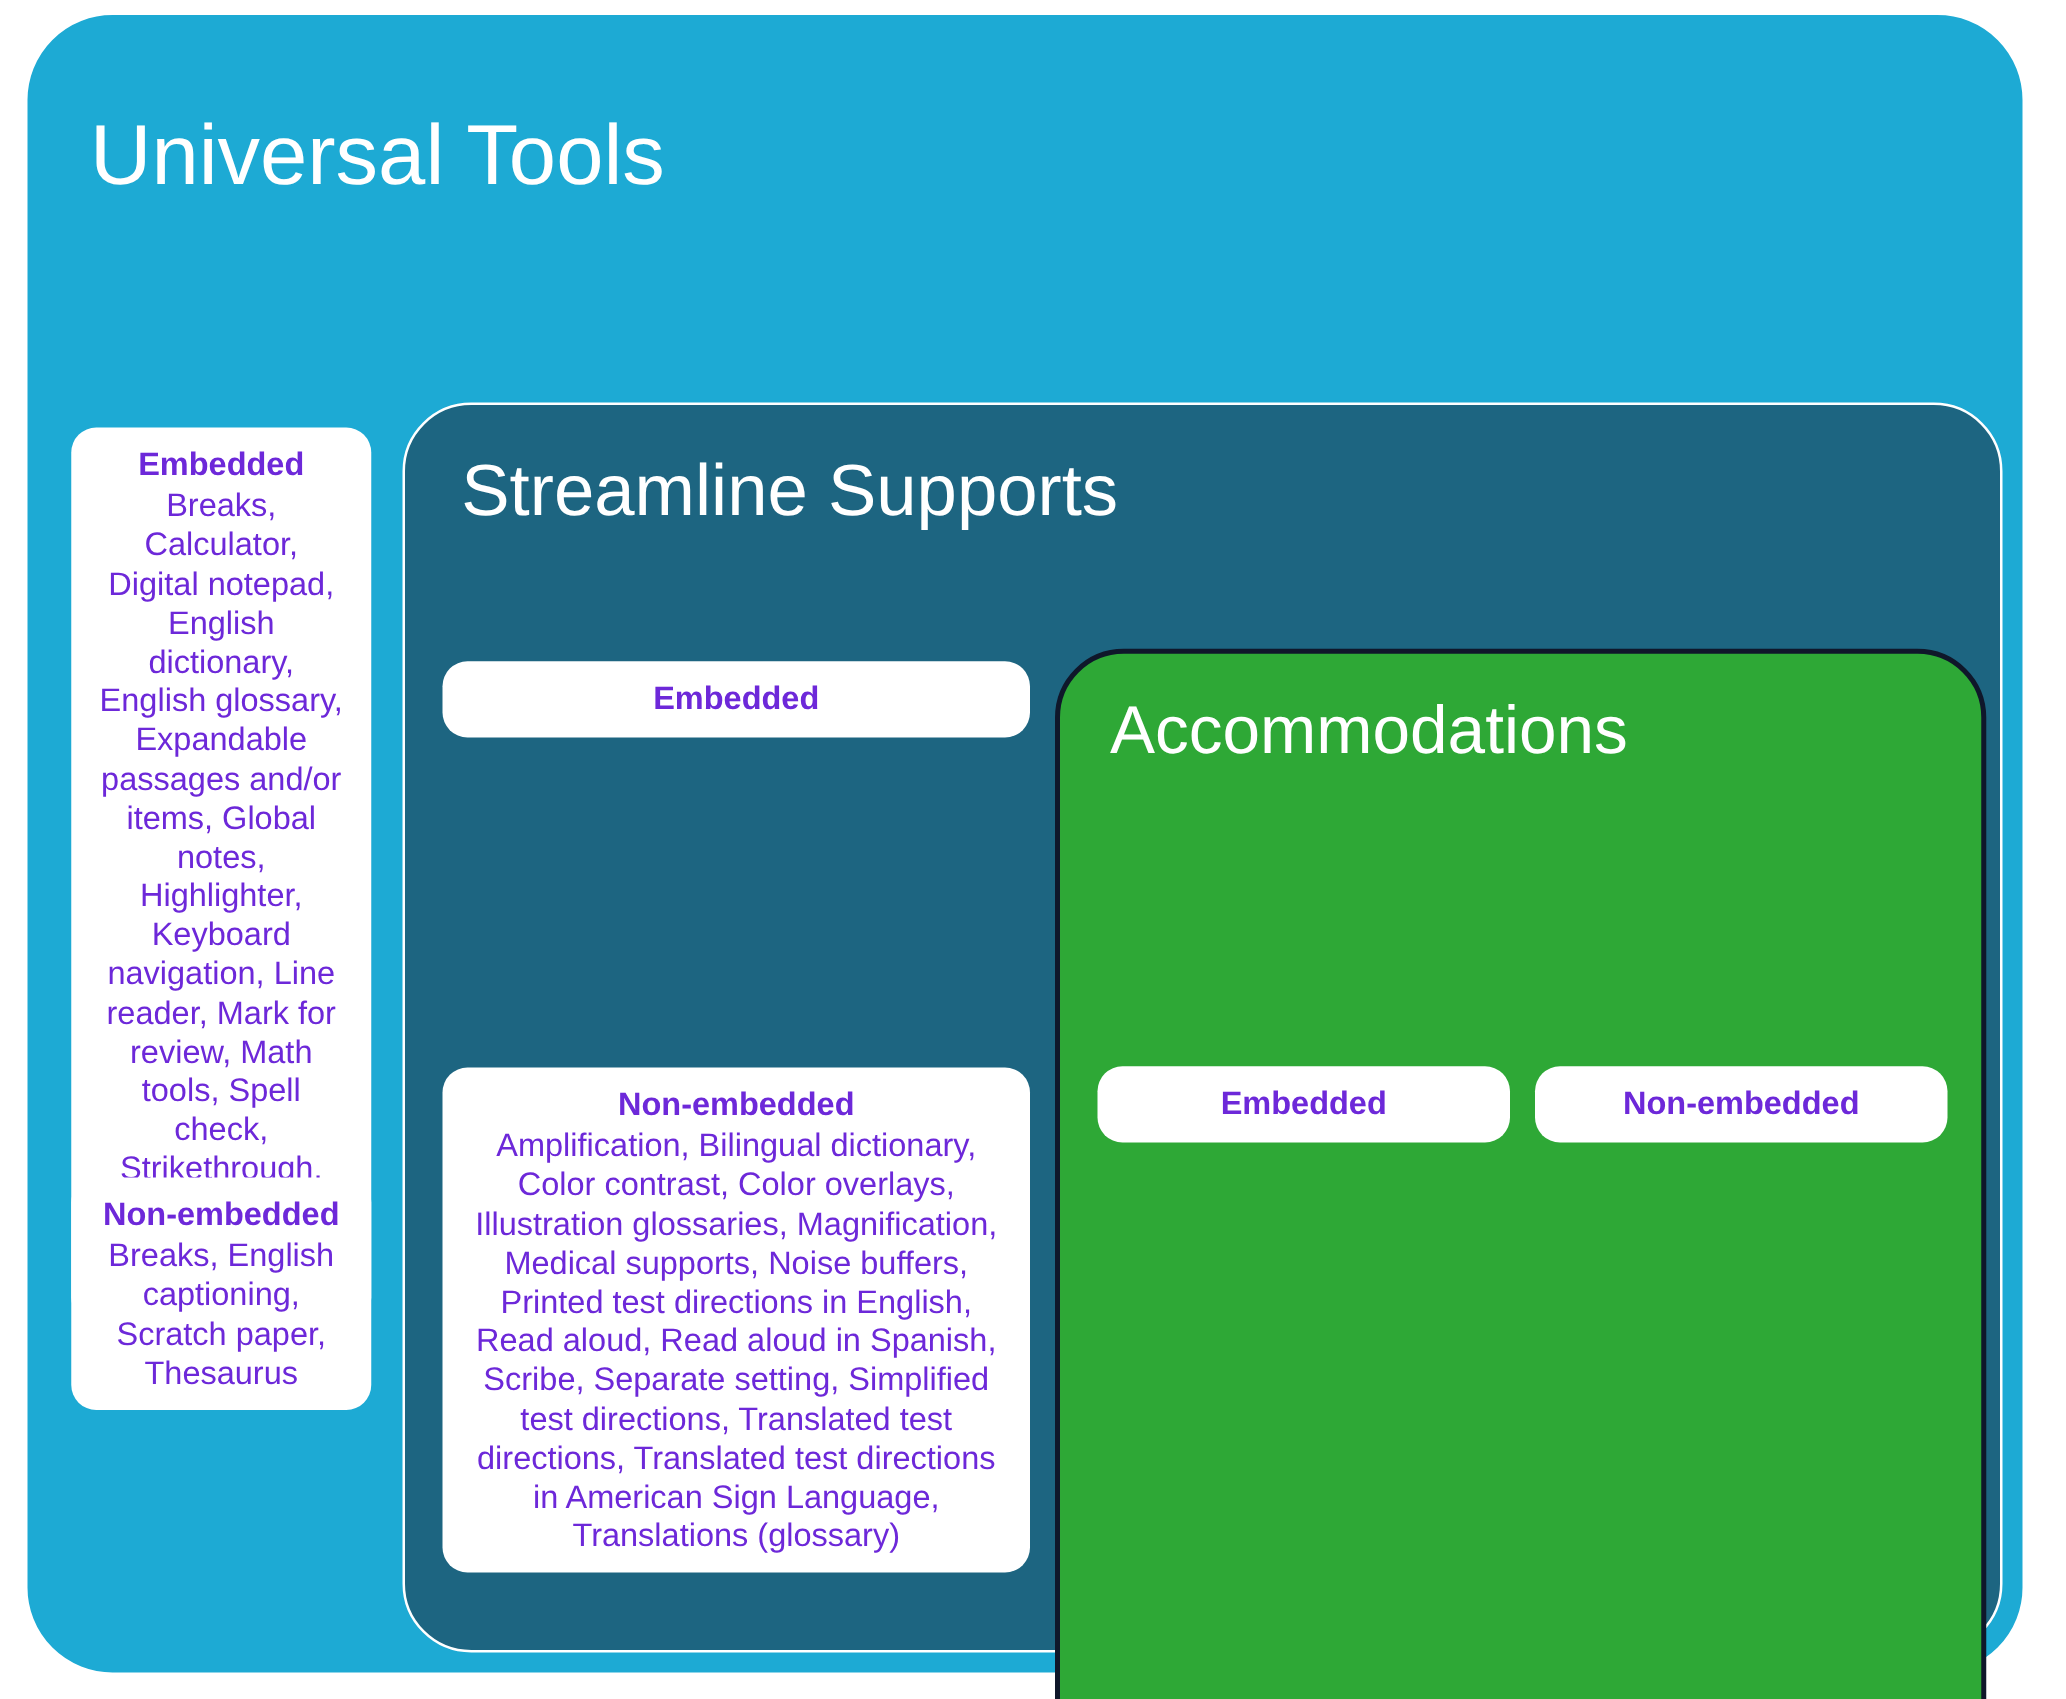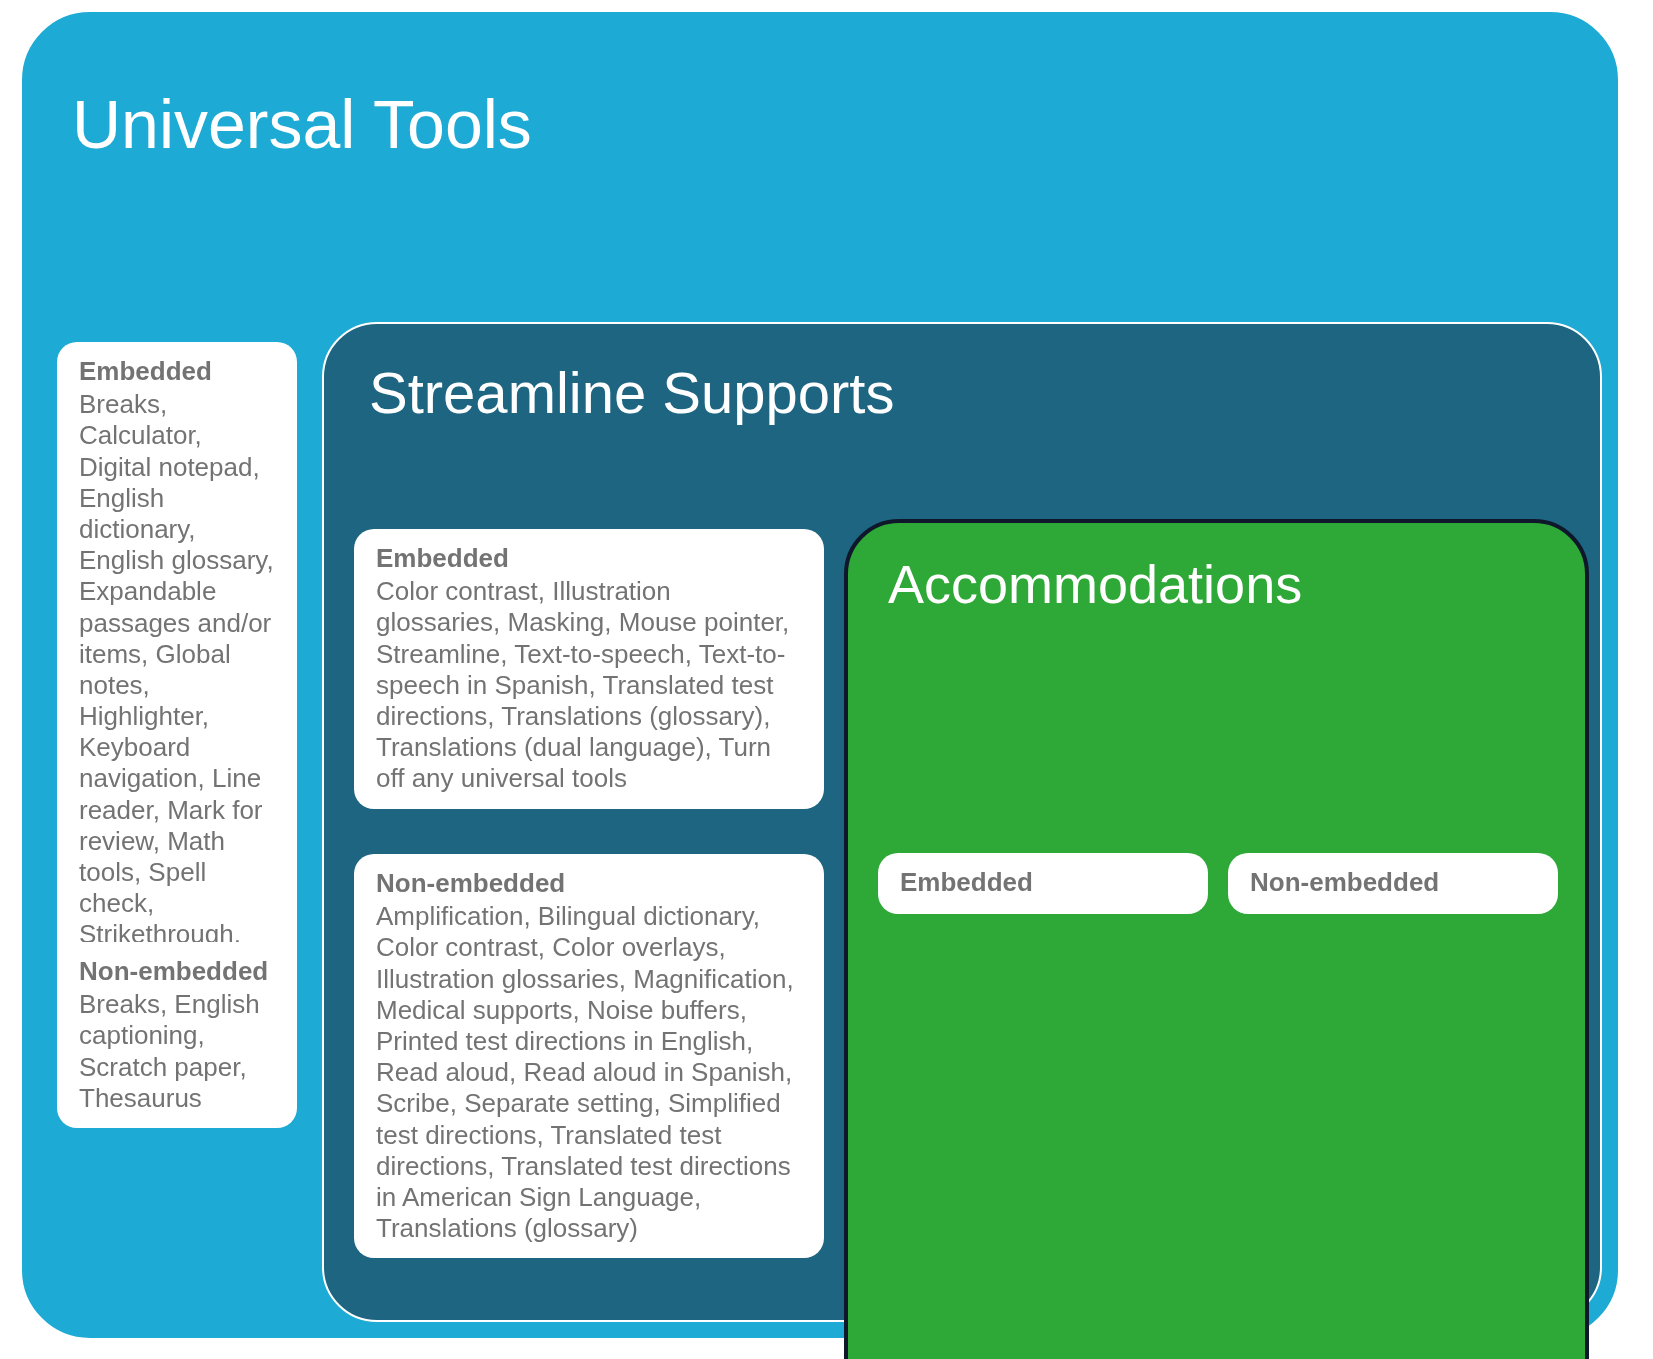--- a/index.html
+++ b/index.html
@@ -30,21 +30,22 @@
     font-weight: 400;
     margin-top: 33px;
   }
   .card {
     background: #ffffff;
     border-radius: 20px;
     padding: 14px 22px;
     box-sizing: border-box;
     font-size: 26px;
     line-height: 1.2;
-    color: #737373;
+    color: #6d28d9;
+    text-align: center;
   }
   .card-title {
     font-weight: 900;
     display: block;
     margin-bottom: 2px;
   }
   .ut-embedded {
     position: absolute;
     left: 35px;
     top: 330px;
@@ -133,21 +134,20 @@
   <div class="card ut-nonembedded">
     <span class="card-title">Non-embedded</span>
     <span>Breaks, English captioning, Scratch paper, Thesaurus</span>
   </div>
 
   <div class="designated">
     <div class="designated-title">Streamline Supports</div>
 
     <div class="card ds-embedded">
       <span class="card-title">Embedded</span>
-      <span>Color contrast, Illustration glossaries, Masking, Mouse pointer, Streamline, Text-to-speech, Text-to-speech in Spanish, Translated test directions, Translations (glossary), Translations (dual language), Turn off any universal tools</span>
     </div>
 
     <div class="card ds-nonembedded">
       <span class="card-title">Non-embedded</span>
       <span>Amplification, Bilingual dictionary, Color contrast, Color overlays, Illustration glossaries, Magnification, Medical supports, Noise buffers, Printed test directions in English, Read aloud, Read aloud in Spanish, Scribe, Separate setting, Simplified test directions, Translated test directions, Translated test directions in American Sign Language, Translations (glossary)</span>
     </div>
 
     <div class="accommodations">
       <div class="accommodations-title">Accommodations</div>
 

